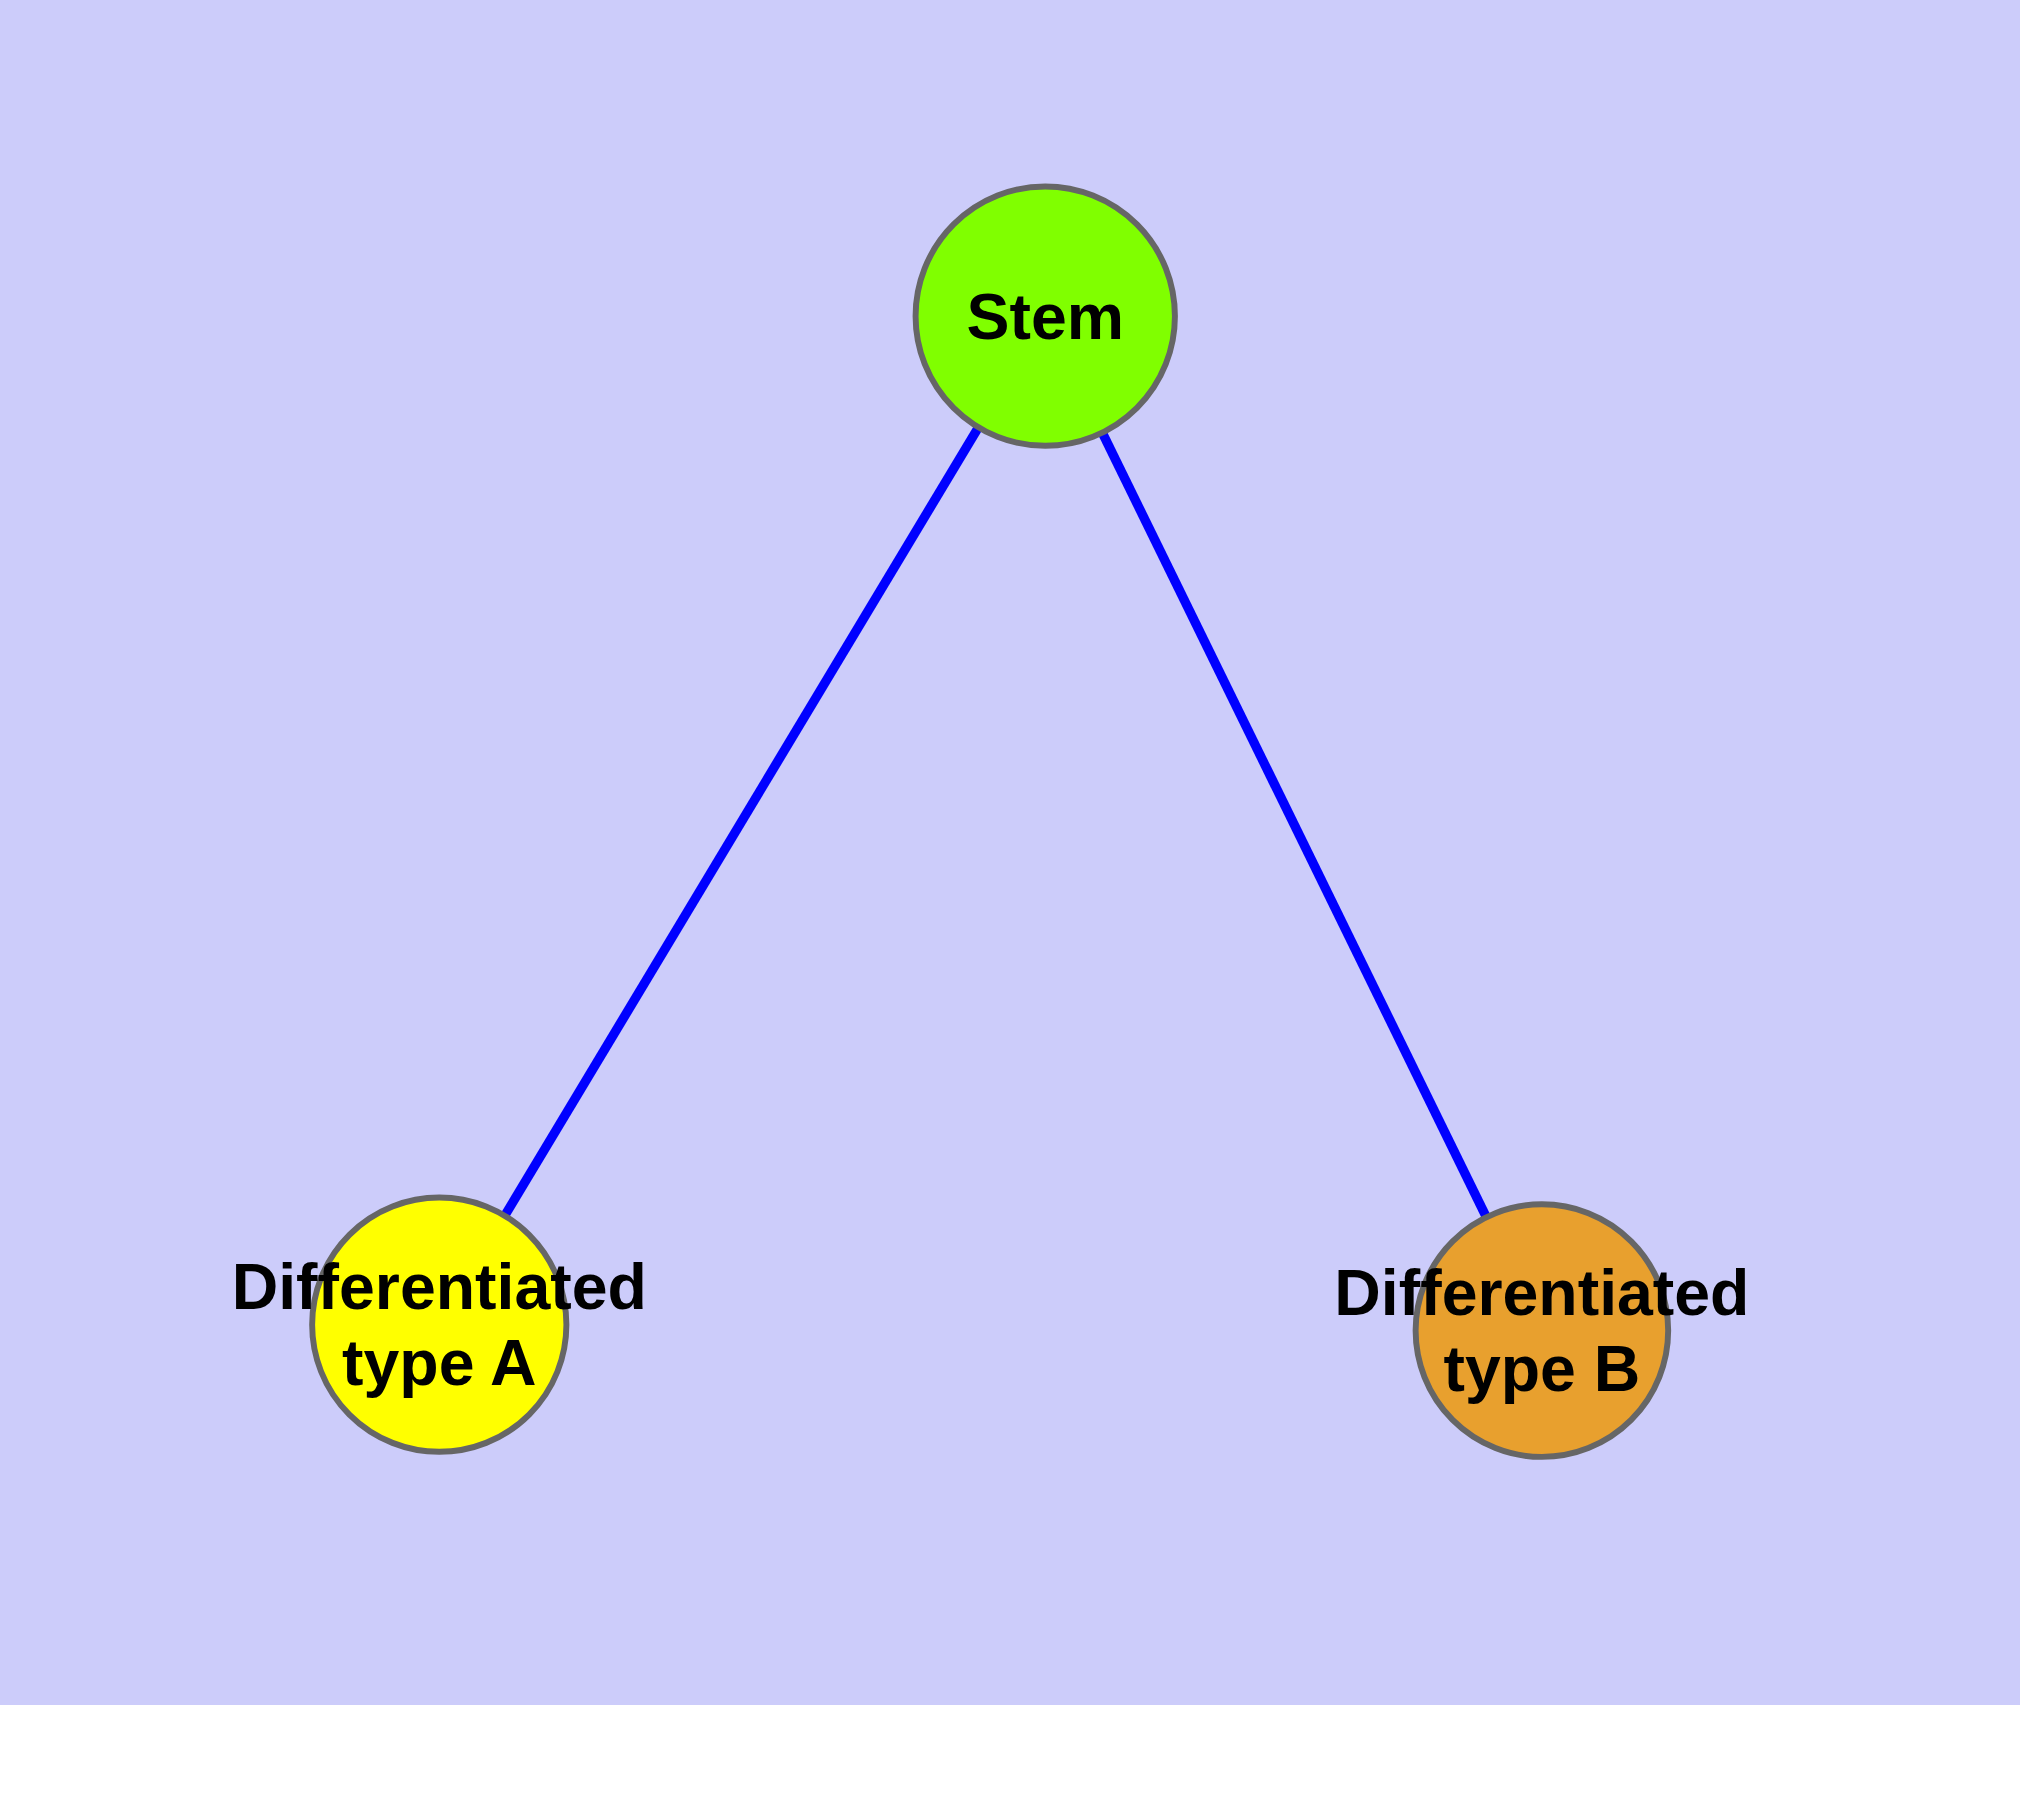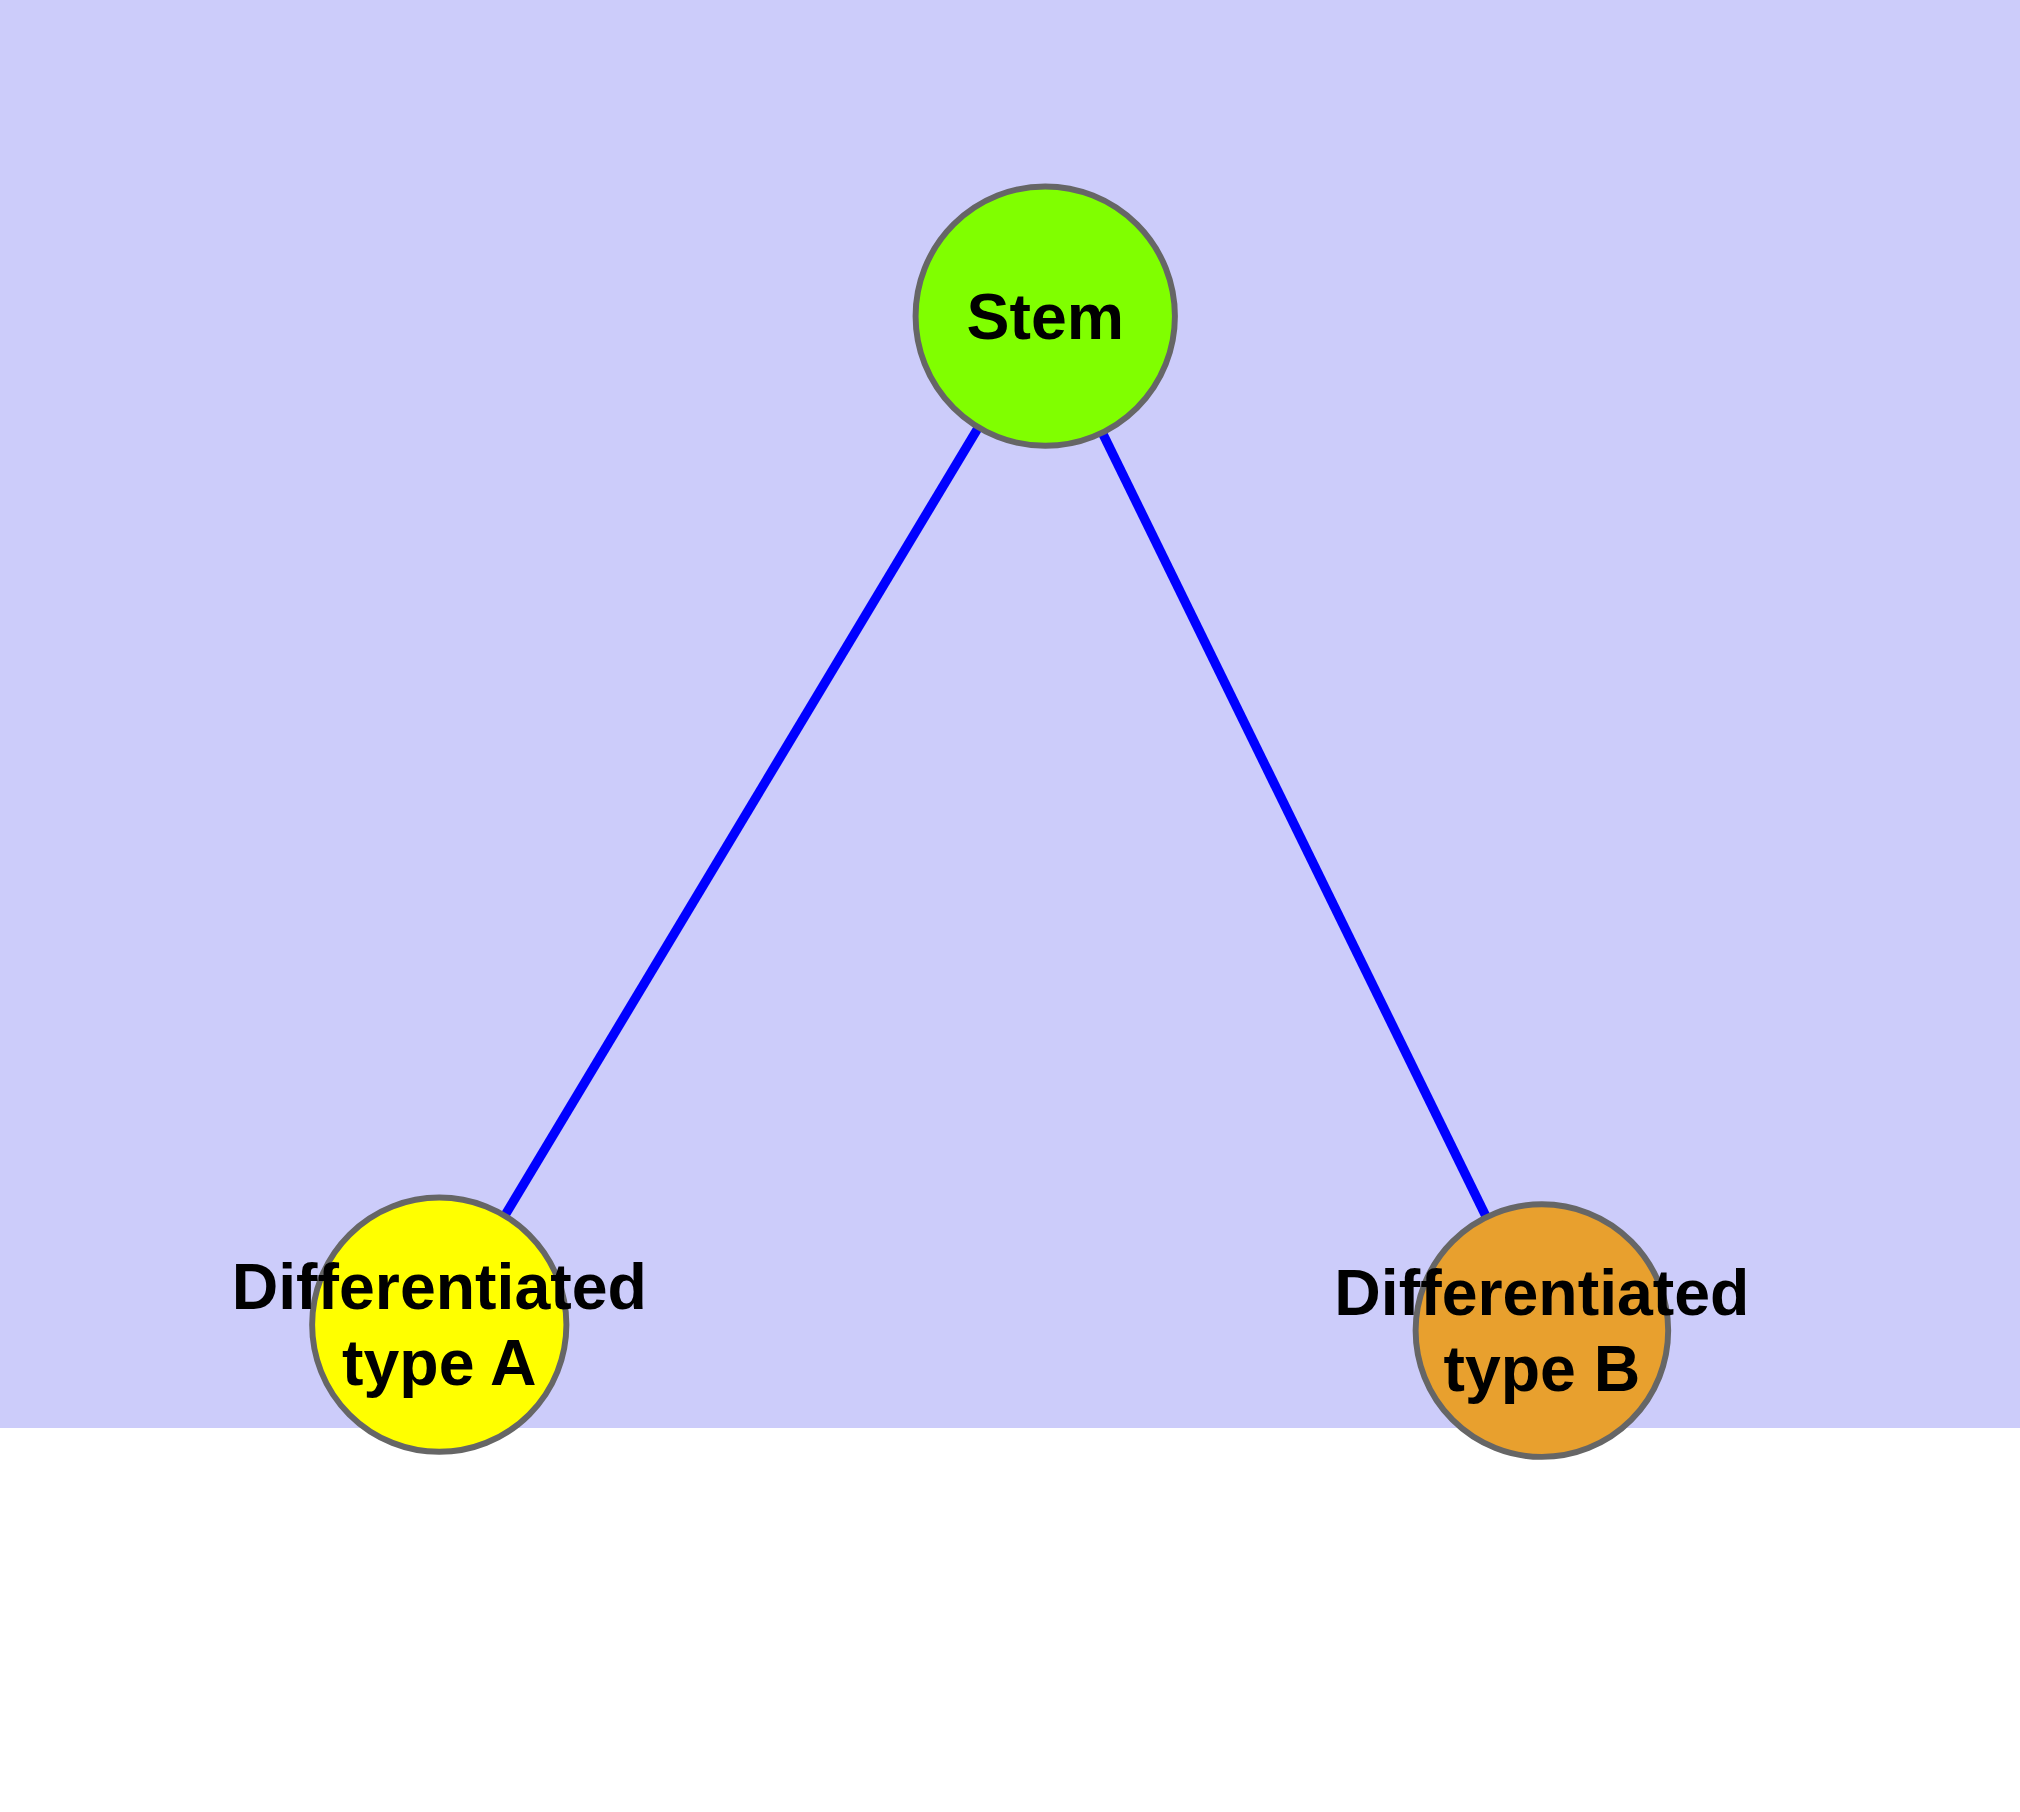--- a/index.html
+++ b/index.html
@@ -9,21 +9,21 @@
   }
   body {
     width: 2021px;
     height: 1812px;
     overflow: hidden;
     font-family: "Liberation Sans", sans-serif;
   }
   #graph-canvas {
     position: relative;
     width: 2021px;
-    height: 1428px;
+    height: 1705px;
     background: #ccccfa;
   }
   #graph-svg {
     position: absolute;
     left: 0;
     top: 0;
     width: 2021px;
     height: 1812px;
     display: block;
   }

